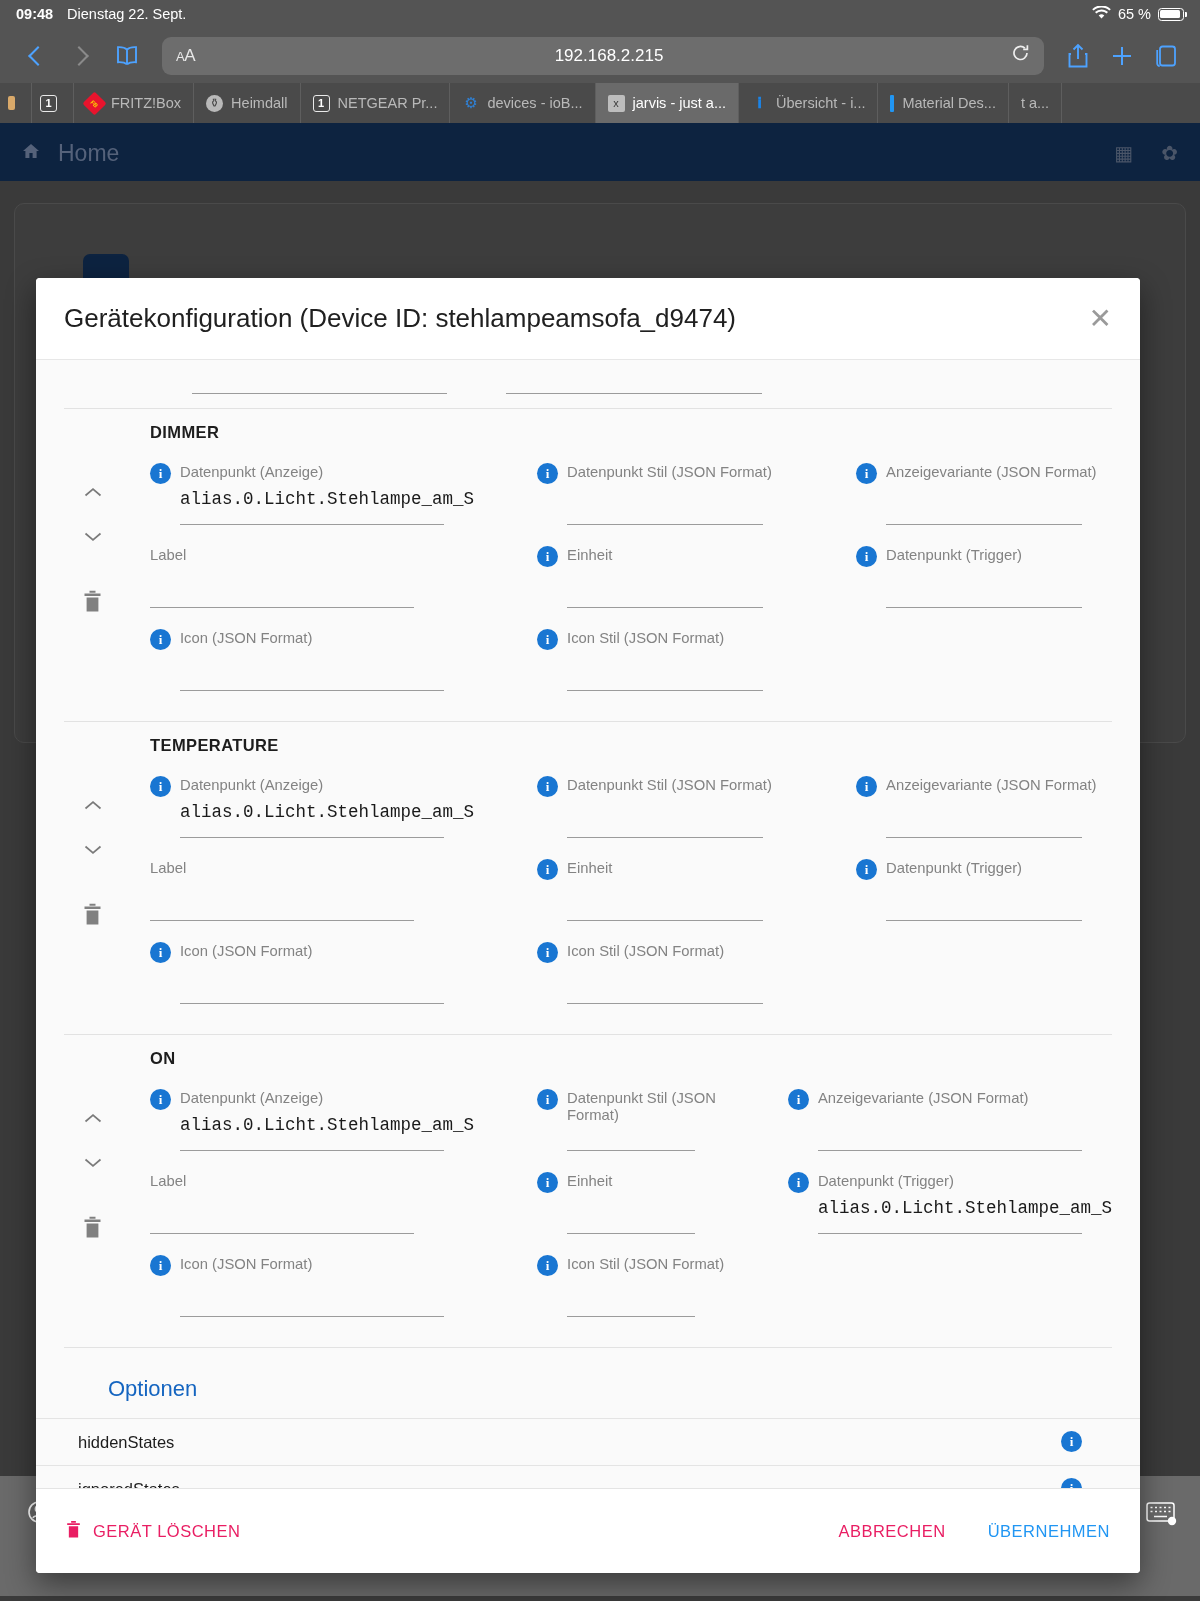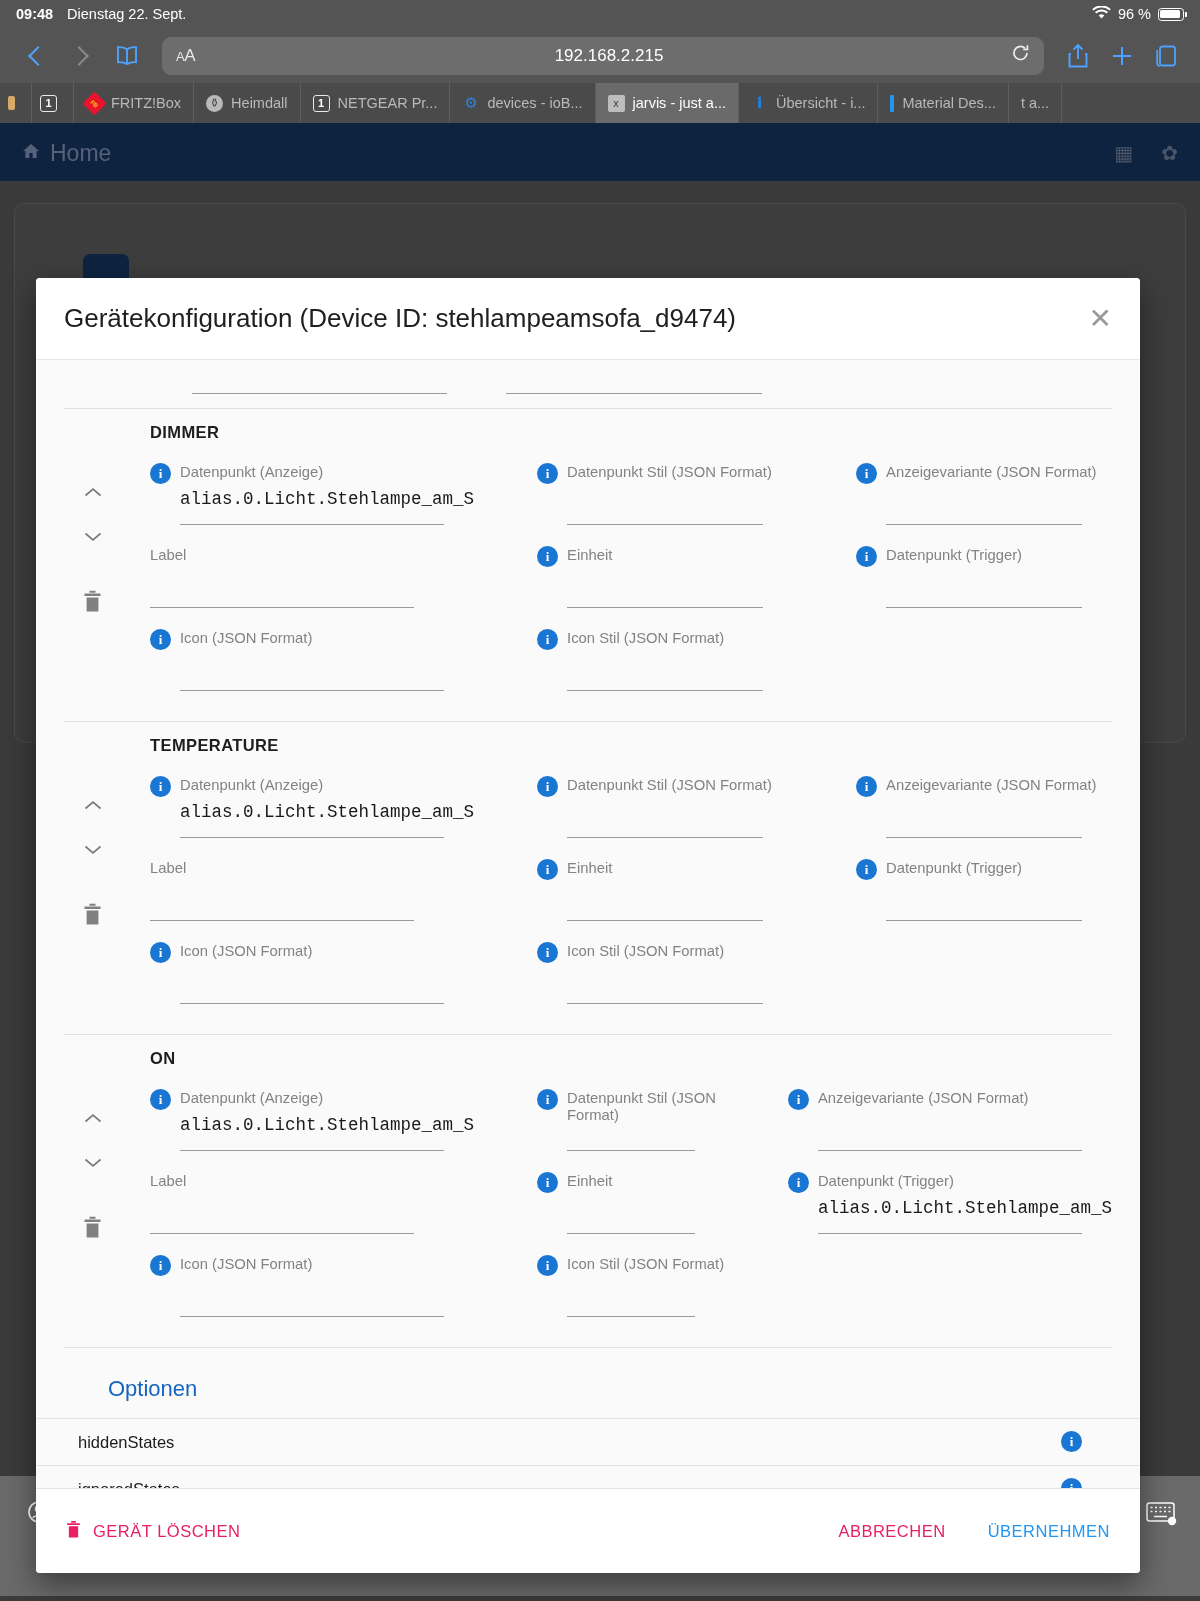--- a/index.html
+++ b/index.html
@@ -78,21 +78,21 @@
   .fav-heim { background:#b9b9b9; border-radius:50%; color:#4a4a4a; font-size:12px; }
   .fav-iob { color:#2f81d6; font-size:15px; }
   .fav-x { background:#bdbdbd; color:#3c3c3c; border-radius:2px; font-size:11px; }
   .fav-i { color:#1b84e8; font-size:15px; font-weight:700; }
   .fav-bar { width:4px; height:17px; background:#2196f3; border-radius:1px; }
 
   
   .page-bg { position:relative; width:1200px; height:1353px; background:#2b2b2b; }
   .app-header {
     height:60px; background:#0d2340; display:flex; align-items:center;
-    padding:0 22px; color:#55627a;
+    padding:0 22px; color:#55627a;gap:8px;
   }
   .app-header .ah-title { font-size:23px; margin-left:10px; }
   .app-header .ah-right { margin-left:auto; display:flex; gap:28px; color:#4a5568; font-size:20px;}
   .app-body { position:absolute; top:58px; left:0; right:0; bottom:0; background:#3a3a3a; }
   .card-ghost {
     position:absolute; left:14px; top:22px; width:1172px; height:540px;
     border:1px solid #4a4a4a; border-radius:10px; background:#3d3d3d;
   }
   .ghost-tile { position:absolute; left:68px; top:50px; width:46px; height:86px;
     background:#0d2340; border-radius:7px; }
@@ -194,21 +194,21 @@
 
   <div class="statusbar">
     <span class="sb-time">09:48</span>
     <span class="sb-date">Dienstag 22. Sept.</span>
     <span class="sb-right">
       <span class="wifi-icon">
         <svg width="19" height="14" viewBox="0 0 19 14">
             <path d="M9.5 12.6 6.7 9.6a4 4 0 0 1 5.6 0zM9.5 5.4c-2 0-3.8.8-5.1 2.1L3 6.1A9.2 9.2 0 0 1 9.5 3.4c2.5 0 4.8 1 6.5 2.7l-1.4 1.4a7.2 7.2 0 0 0-5.1-2.1zM9.5 1.4c-3 0-5.8 1.2-7.9 3.2L.2 3.2A13.2 13.2 0 0 1 9.5-.6c3.6 0 6.9 1.5 9.3 3.8l-1.4 1.4a11.2 11.2 0 0 0-7.9-3.2z" fill="#fff"></path>
           </svg>
       </span>
-      <span class="batt-pct">96 %</span>
+      <span class="batt-pct">65 %</span>
       <span class="batt-icon"></span>
     </span>
   </div>
 
   <div class="toolbar">
     <span class="nav-btn">
         <i class="chev left"></i>
       </span>
     <span class="nav-btn">
         <i class="chev right"></i>

